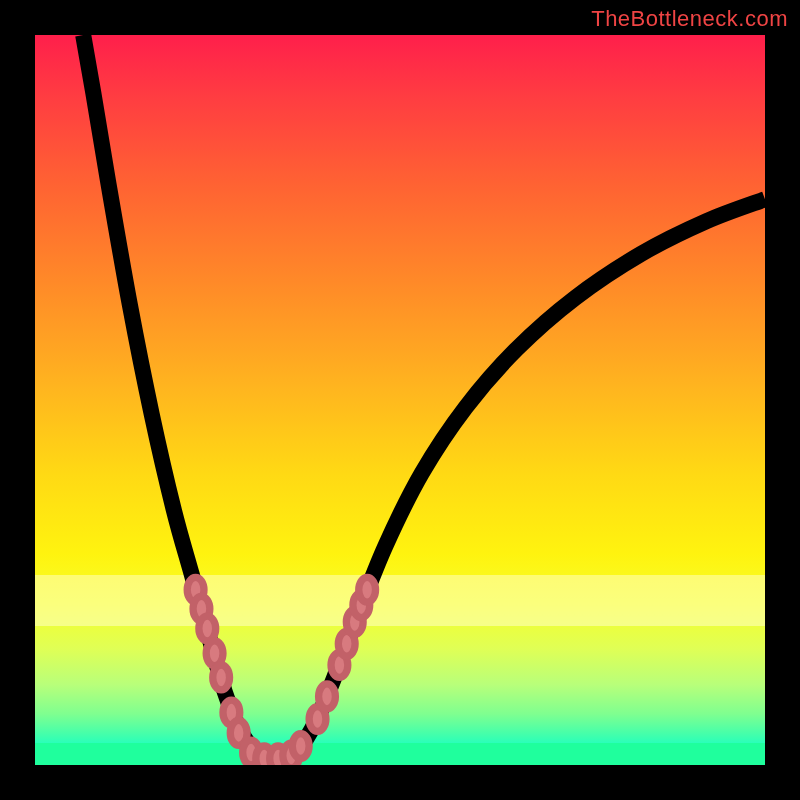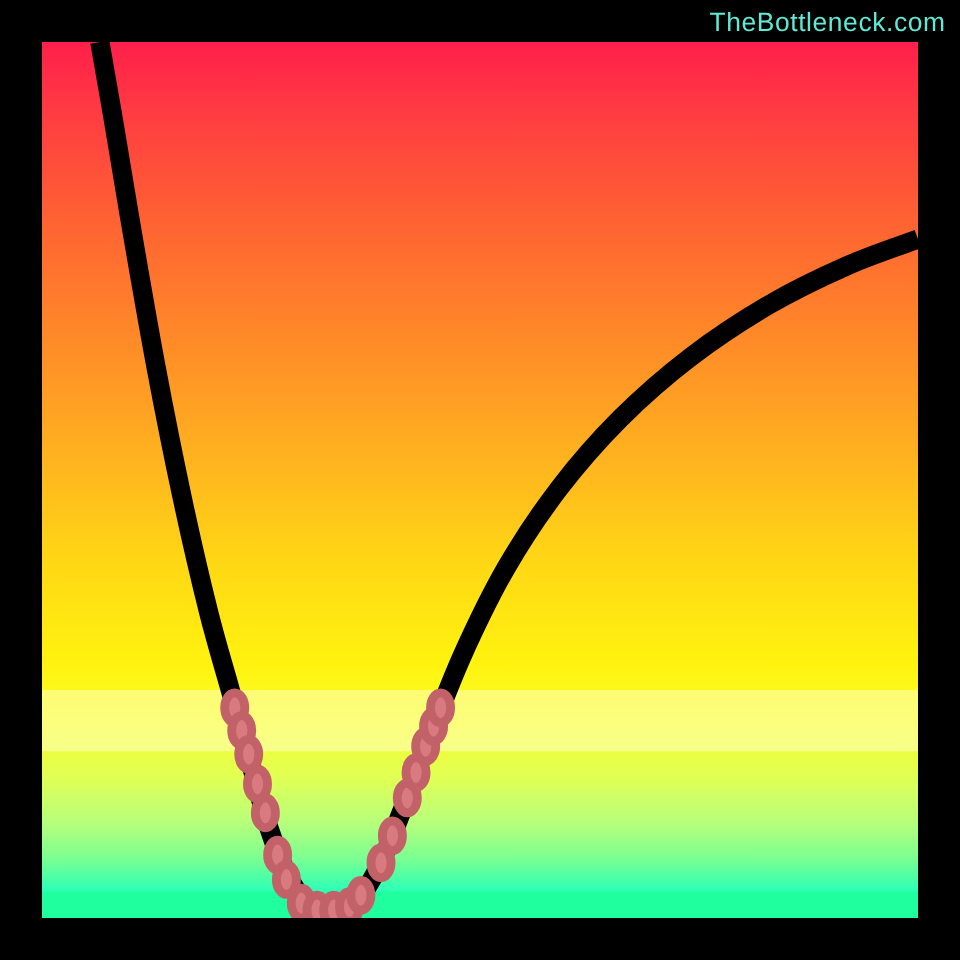--- a/index.html
+++ b/index.html
@@ -8,21 +8,21 @@
     height: 800px;
     background: #000;
     position: relative;
     font-family: Arial, sans-serif;
     overflow: hidden;
   }
   .watermark {
     position: absolute;
     top: 6px;
     right: 12px;
-    color: #5eead4;
+    color: #ef4444;
     font-size: 22px;
     z-index: 10;
     letter-spacing: 0.5px;
   }
   .plot-area {
     position: absolute;
     left: 35px;
     top: 35px;
     width: 730px;
     height: 730px;

